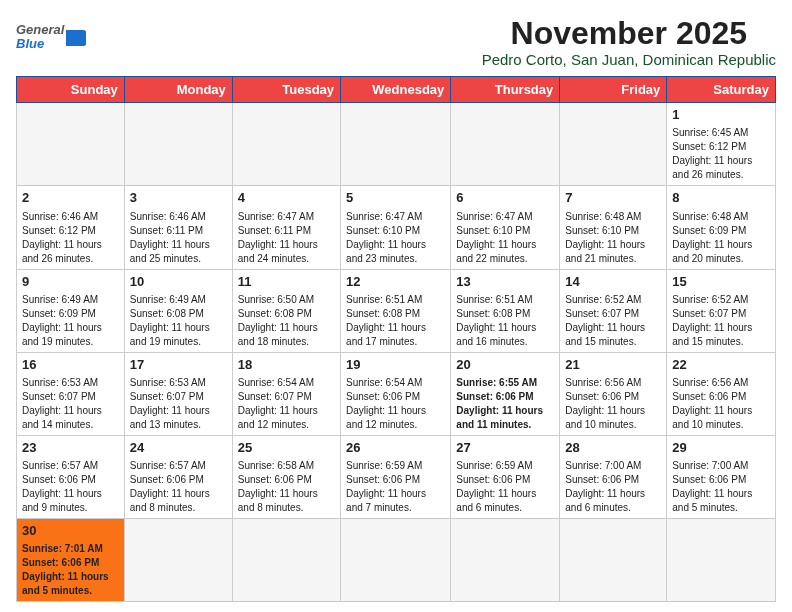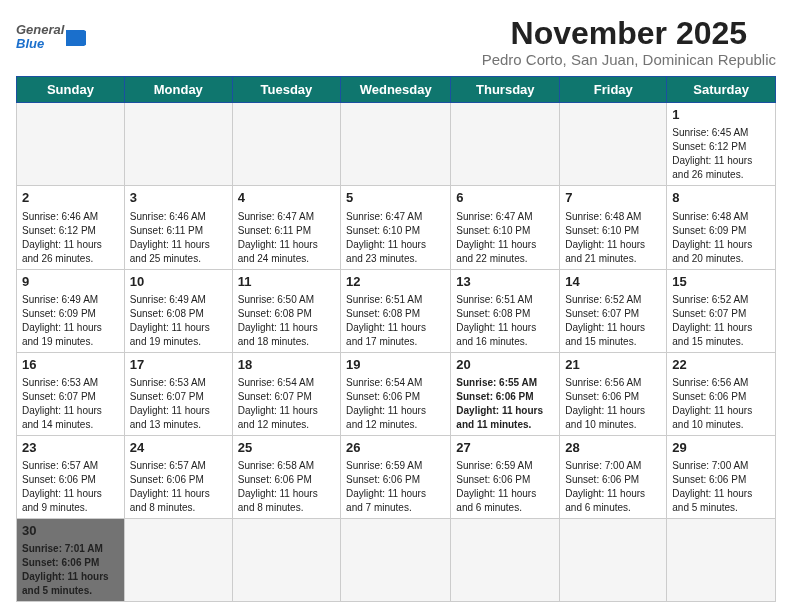--- a/index.html
+++ b/index.html
@@ -21,34 +21,34 @@
     }
     .title-block h1 {
       font-size: 32px;
       font-weight: bold;
       color: #222;
       line-height: 1.1;
     }
     .title-block h2 {
       font-size: 15px;
       font-weight: normal;
-      color: #737373;
+      color: #14532d;
     }
     .calendar {
       width: 100%;
       border-collapse: collapse;
       border: 1px solid #ccc;
     }
     .calendar th {
-      background: #0f766e;
+      background: #ef4444;
       color: #fff;
       font-size: 13px;
       font-weight: bold;
       padding: 5px 6px;
-      text-align: center;
+      text-align: right;
       border: 1px solid #1a50a0;
     }
     .calendar td {
       vertical-align: top;
       border: 1px solid #ccc;
       padding: 3px 5px;
       width: 113px;
       min-height: 80px;
       background: #fff;
       font-size: 10.5px;
@@ -68,21 +68,21 @@
       font-size: 10px;
       color: #222;
       line-height: 1.4;
     }
     .logo-wrapper {
       display: flex;
       align-items: flex-end;
       gap: 4px;
     }
     .last-row td {
-      background: #737373;
+      background: #f97316;
     }
   </style>
 </head>
 <body>
 
 <div class="header">
   <div class="logo-wrapper">
     <svg width="70" height="44" viewBox="0 0 70 44">
 
       <text x="0" y="18" font-family="Arial" font-size="13" font-weight="bold" fill="#555" font-style="italic">General</text>

